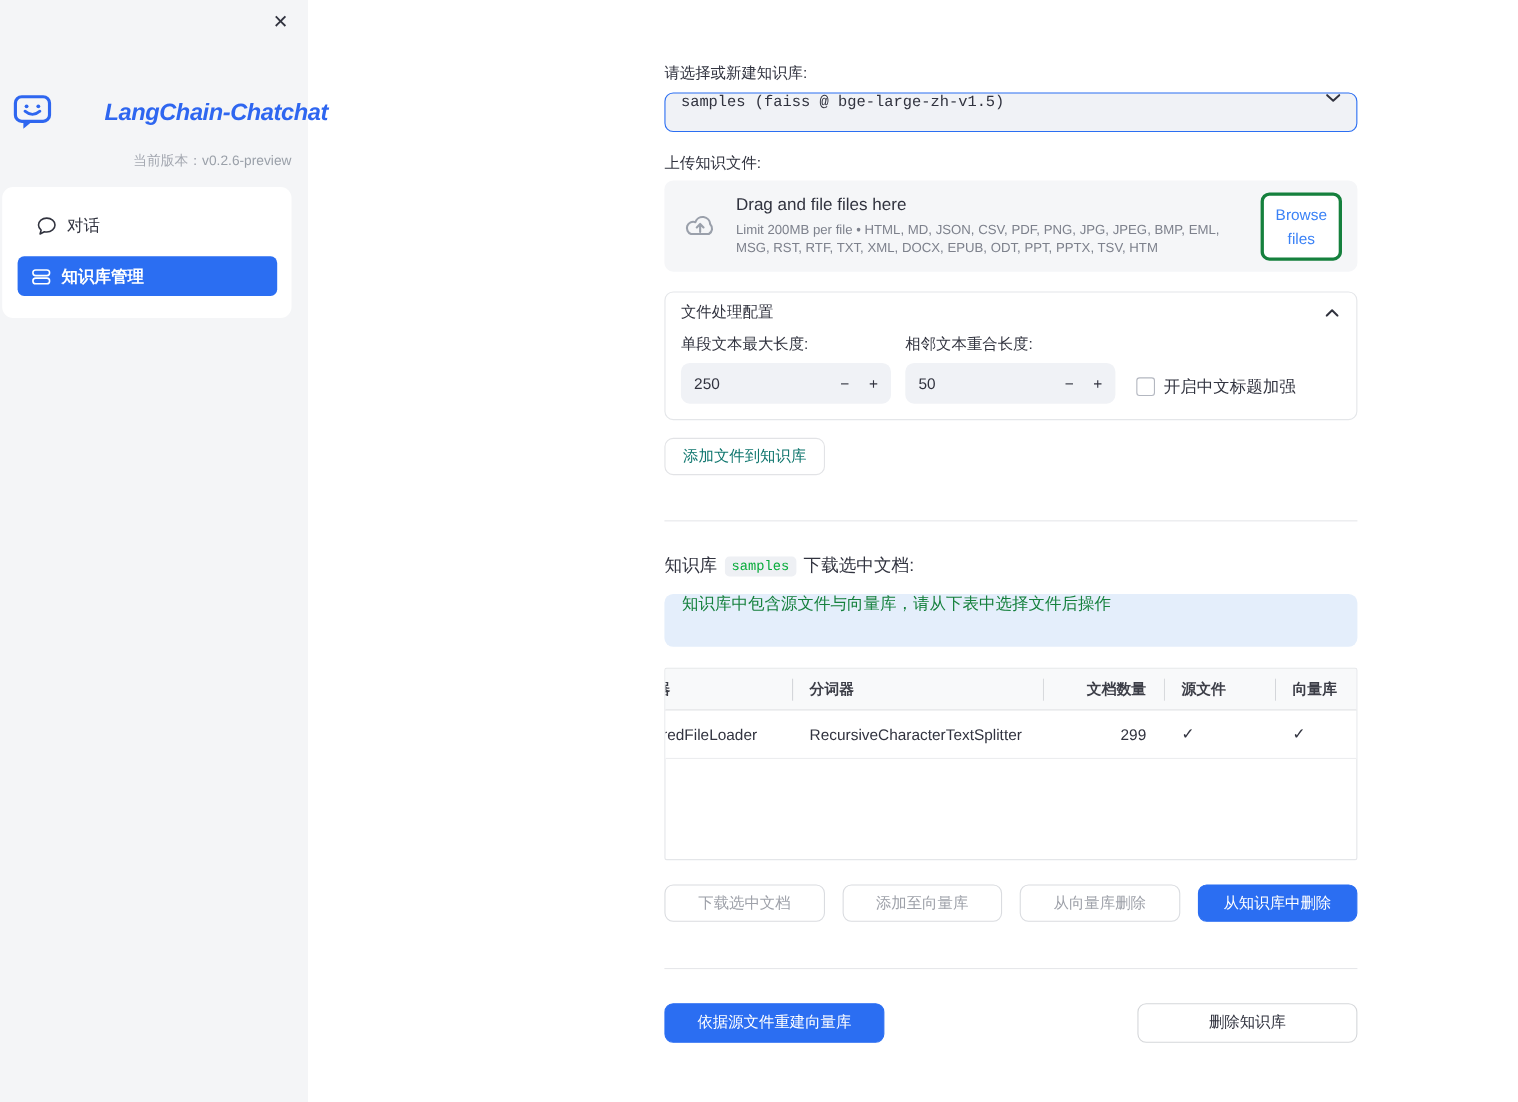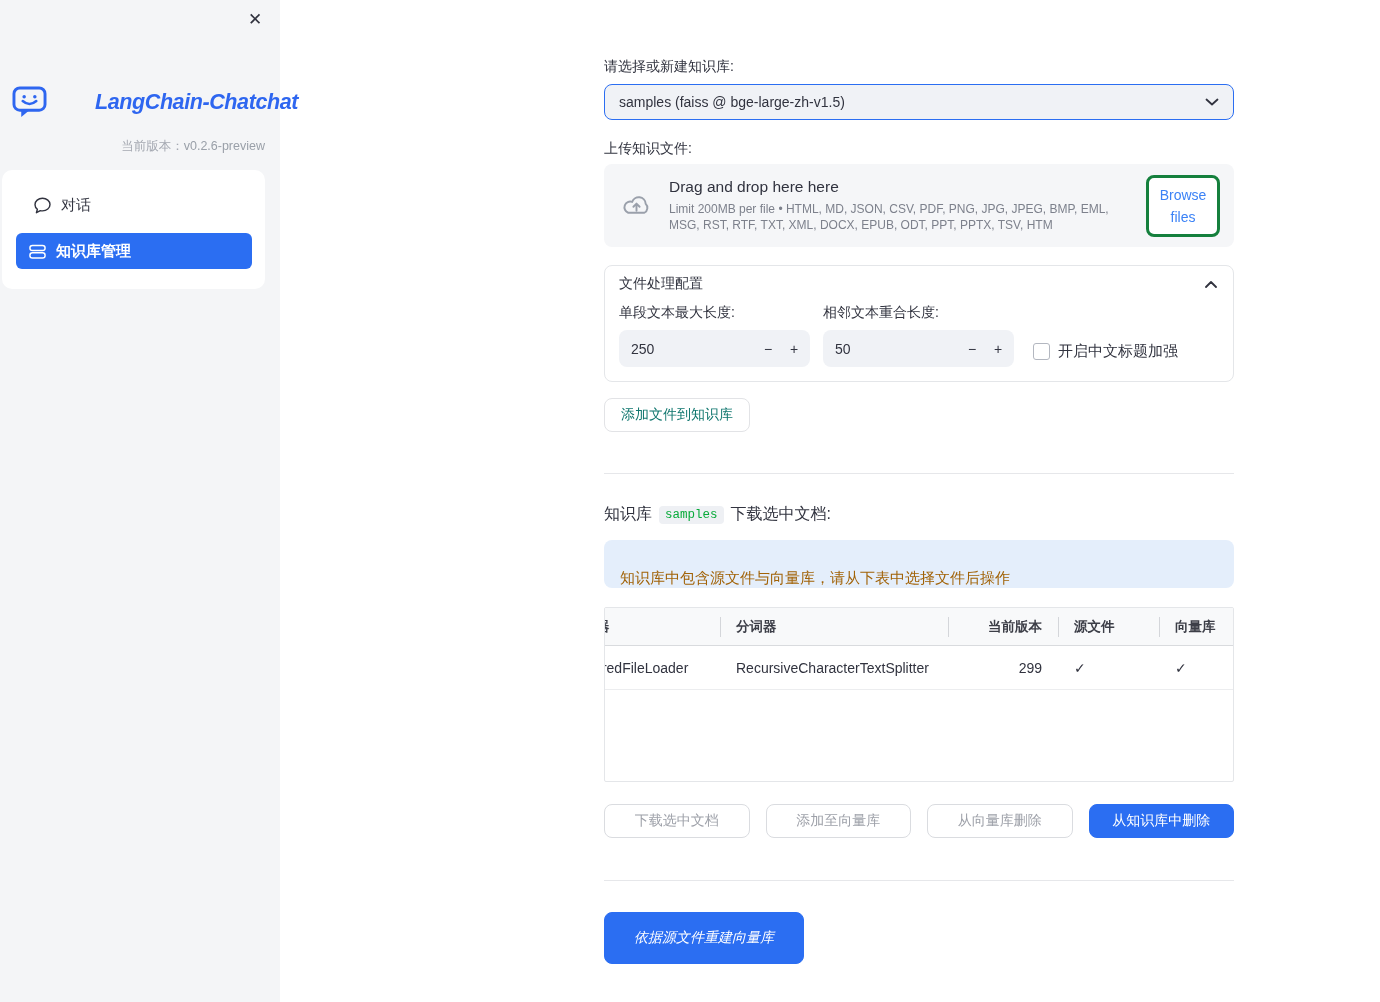--- a/index.html
+++ b/index.html
@@ -47,21 +47,21 @@
   
   .main { position:absolute; left:604px; top:0; width:630px; }
 
   .field-label { font-size:14px; line-height:20px; color:#31333f; }
   .lbl-kb { margin-top:56px; }
   .lbl-upload { margin-top:18px; }
 
   .selectbox {
     margin-top:8px; height:36px; background:#f0f2f6;
     border:1.5px solid var(--primary); border-radius:8px;
-    display:flex; align-items:center; padding:0 14px; cursor:pointer;
+    display:flex; padding:0 14px; cursor:pointer;font-family:Liberation Mono, monospace;
   }
   .selectbox .sel-value { flex:1; font-size:14px; color:#31333f; }
 
   .dropzone {
     margin-top:6px; height:83px; background:#f5f6f8; border-radius:8px;
     display:flex; align-items:center; padding:0 14px 0 16px; gap:16px;
   }
   .dz-texts { flex:1; }
   .dz-title { font-size:15.5px; color:#31333f; margin-bottom:5px; }
   .dz-limit { font-size:12px; color:#7d818c; line-height:16px; max-width:472px; }
@@ -119,22 +119,22 @@
 
   .kb-heading { margin-top:30px; font-size:16px; color:#31333f; display:flex; align-items:center; gap:7px; }
   .kb-code {
     font-family:"Liberation Mono","DejaVu Sans Mono",monospace;
     font-size:12.5px; color:#09ab3b; background:#eef0f4; border-radius:4px;
     padding:2px 6px;
   }
 
   .info-alert {
     margin-top:15px; background:#e4eefb; border-radius:8px; height:48px;
-    display:flex; align-items:flex-end; padding:0 16px;
-    font-size:15px; color:#a16207;
+    display:flex; align-items:flex-start; padding:0 16px;
+    font-size:15px; color:#15803d;
   }
 
   
   .table-wrap {
     margin-top:19px; height:175px; border:1px solid #e4e6e9; border-radius:2px;
     overflow:hidden; position:relative; background:#fff;
   }
   .table-inner { position:absolute; left:-79px; top:0; width:708px; }
   .t-row { display:flex; }
   .t-cell { flex:0 0 auto; padding:0 16px; overflow:hidden; white-space:nowrap; display:flex; align-items:center; }
@@ -148,21 +148,21 @@
   .t-body-row { height:44px; border-bottom:1px solid #ecedef; background:#fff; }
   .t-body-row .t-cell { font-size:14px; color:#31333f; }
   .t-check { font-size:12px; }
 
   .actions-row { margin-top:22px; display:flex; gap:16px; }
   .actions-row .btn { flex:1; height:34px;text-align:right; }
   .btn-disabled { border-color:#dadce0; color:#9ea1a9; cursor:default; }
   .btn-primary { background:var(--primary); color:#ffffff; border-color:var(--primary); }
 
   .bottom-row { margin-top:31px; display:flex; justify-content:space-between; }
-  .bottom-row .btn { width:200px; height:52px;font-style:italic; }
+  .bottom-row .btn { width:200px; height:36px; }
   .btn-secondary { border-color:#d5d7da; color:#31333f; }
 
   svg { display:block; }
 </style>
 </head>
 <body>
 
 <div class="sidebar">
   <div class="close-btn">✕</div>
 
@@ -220,21 +220,21 @@
   <div class="field-label lbl-upload">上传知识文件:</div>
 
   <div class="dropzone">
     <span>
       <svg width="33" height="26" viewBox="0 0 34 27" fill="none">
         <path d="M26.5 11.2 a7.2 7.2 0 0 0 -14 -1.9 A5.6 5.6 0 0 0 8.4 20.5 h16.8 a5.8 5.8 0 0 0 1.3 -9.3 Z" stroke="#9aa0ab" stroke-width="2" stroke-linejoin="round"></path>
         <path d="M17 18.5 V11.5 M13.8 14.3 L17 11 l3.2 3.3" stroke="#9aa0ab" stroke-width="2" stroke-linecap="round" stroke-linejoin="round"></path>
       </svg>
     </span>
     <div class="dz-texts">
-      <div class="dz-title">Drag and drop here here</div>
+      <div class="dz-title">Drag and file files here</div>
       <div class="dz-limit">Limit 200MB per file • HTML, MD, JSON, CSV, PDF, PNG, JPG, JPEG, BMP, EML, MSG, RST, RTF, TXT, XML, DOCX, EPUB, ODT, PPT, PPTX, TSV, HTM</div>
     </div>
     <div class="browse-btn">Browse files</div>
   </div>
 
   <div class="expander">
     <div class="exp-header">
       <span>文件处理配置</span>
       <span>
         <svg width="12" height="7" viewBox="0 0 12 7" fill="none">
@@ -280,21 +280,21 @@
 
   <div class="info-alert">
     <span>知识库中包含源文件与向量库，请从下表中选择文件后操作</span>
   </div>
 
   <div class="table-wrap">
     <div class="table-inner">
       <div class="t-row t-head">
         <div class="t-cell c0">文档加载器</div>
         <div class="t-cell c1">分词器</div>
-        <div class="t-cell c2">当前版本</div>
+        <div class="t-cell c2">文档数量</div>
         <div class="t-cell c3">源文件</div>
         <div class="t-cell c4">向量库</div>
       </div>
       <div class="t-row t-body-row">
         <div class="t-cell c0">UnstructuredFileLoader</div>
         <div class="t-cell c1">RecursiveCharacterTextSplitter</div>
         <div class="t-cell c2">299</div>
         <div class="t-cell c3 t-check">✓</div>
         <div class="t-cell c4 t-check">✓</div>
       </div>
@@ -305,15 +305,16 @@
     <button class="btn btn-disabled">下载选中文档</button>
     <button class="btn btn-disabled">添加至向量库</button>
     <button class="btn btn-disabled">从向量库删除</button>
     <button class="btn btn-primary">从知识库中删除</button>
   </div>
 
   <hr class="divider2">
 
   <div class="bottom-row">
     <button class="btn btn-primary">依据源文件重建向量库</button>
+    <button class="btn btn-secondary">删除知识库</button>
   </div>
 
 </div>
 
 </body></html>

